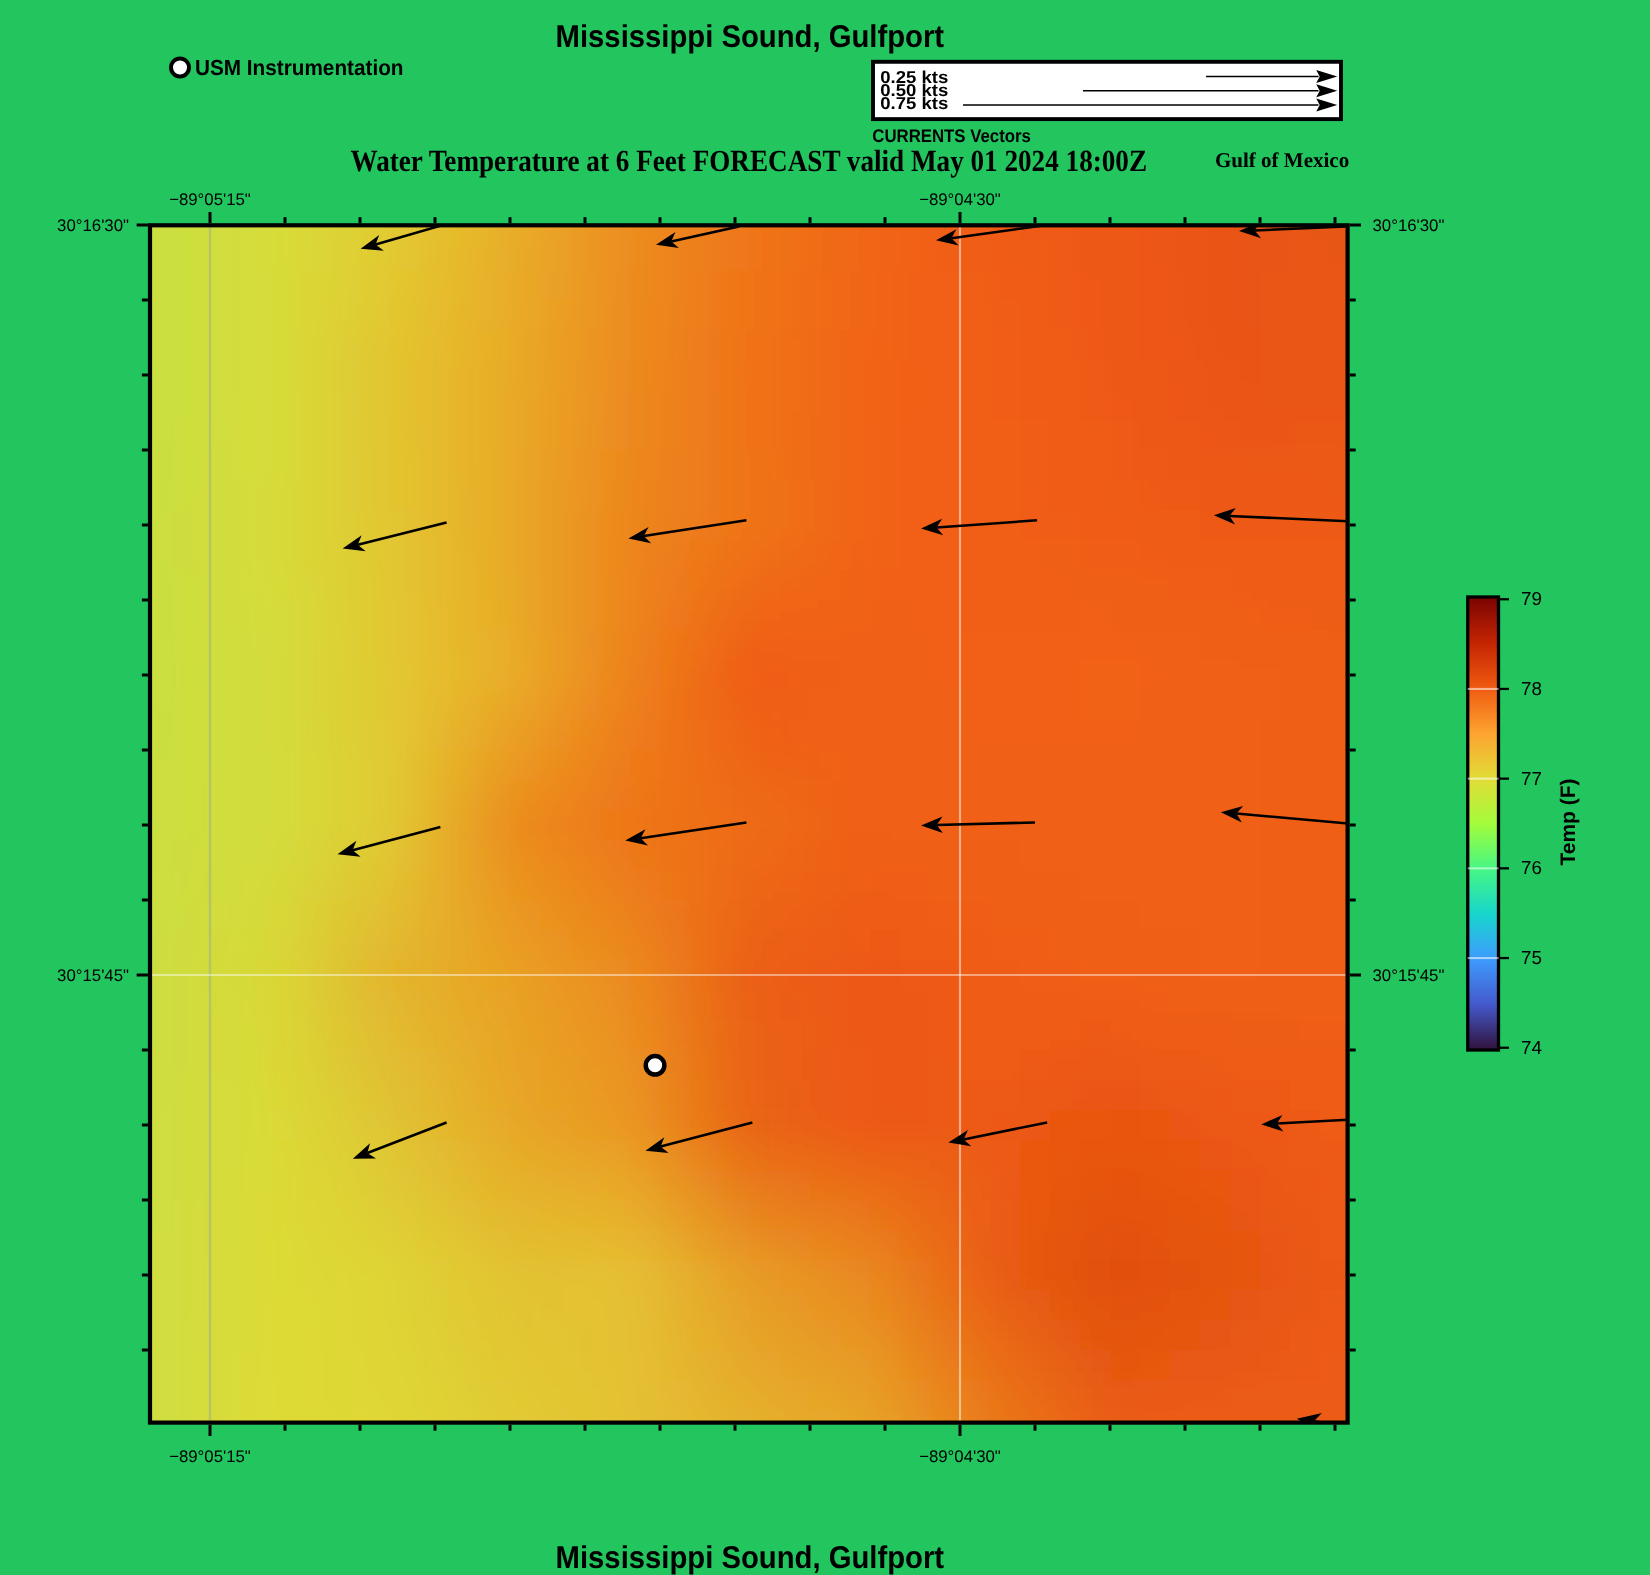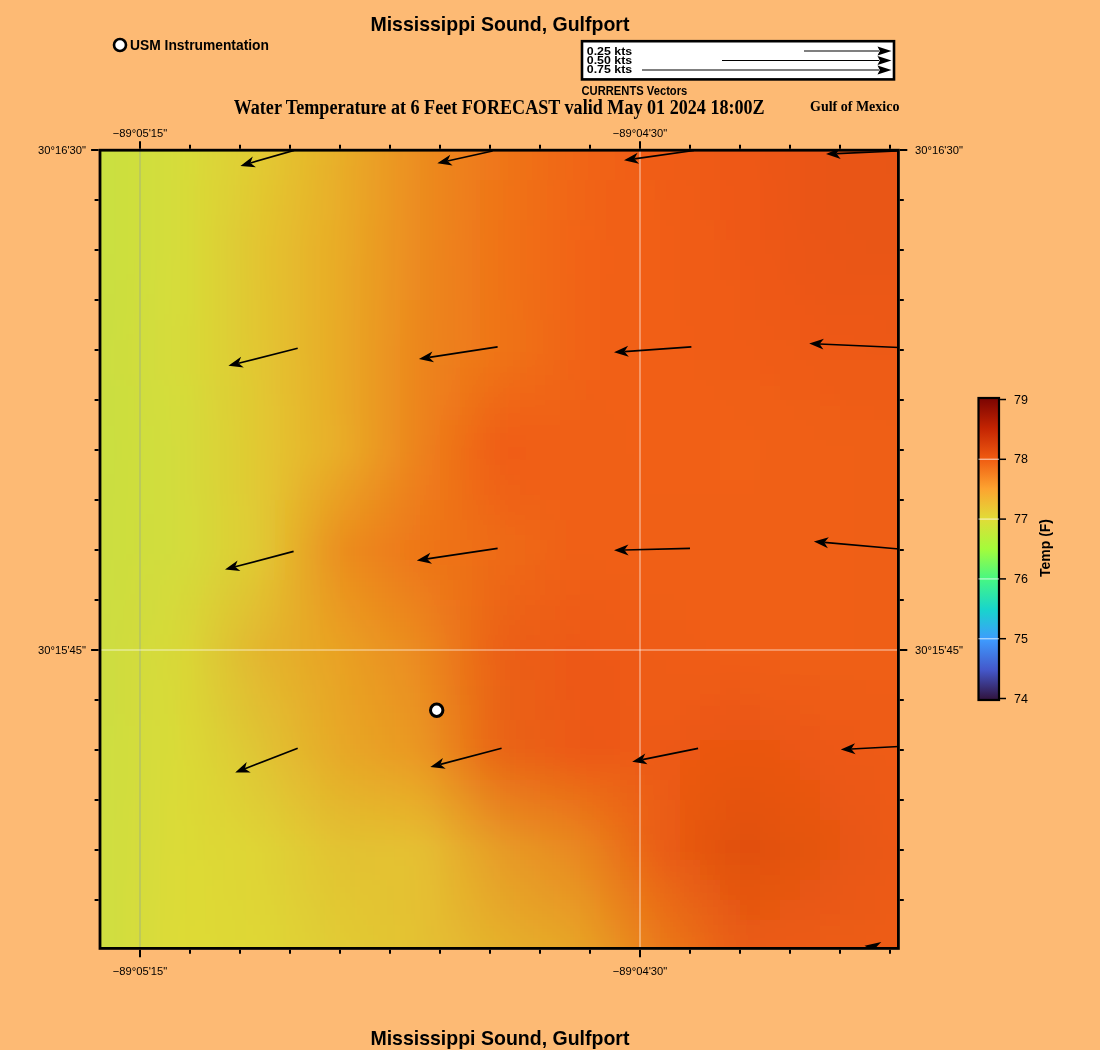--- a/index.html
+++ b/index.html
@@ -1,16 +1,16 @@
 <!DOCTYPE html>
 <html><head>
 <meta charset="utf-8">
 <style>
   html,body { margin:0; padding:0; background:#fff; }
-  .wrap { position:relative; width:1100px; height:1050px; background:#fdba74; font-family:"Liberation Sans",sans-serif; }
+  .wrap { position:relative; width:1100px; height:1050px; background:#22c55e; font-family:"Liberation Sans",sans-serif; }
   text { font-family:"Liberation Sans",sans-serif; fill:#000; }
   .ttl { font-size:21px; font-weight:bold; }
   .sub { font-family:"Liberation Serif",serif; font-size:20.5px; font-weight:bold; }
   .gom { font-family:"Liberation Serif",serif; font-size:14px; font-weight:bold; }
   .leg { font-size:14.5px; font-weight:bold; }
   .kts { font-size:11.5px; font-weight:bold; }
   .cur { font-size:12.2px; font-weight:bold; }
   .axl { font-size:11.2px; }
   .cbl { font-size:12.5px; }
   .tmp { font-size:14px; font-weight:bold; }

